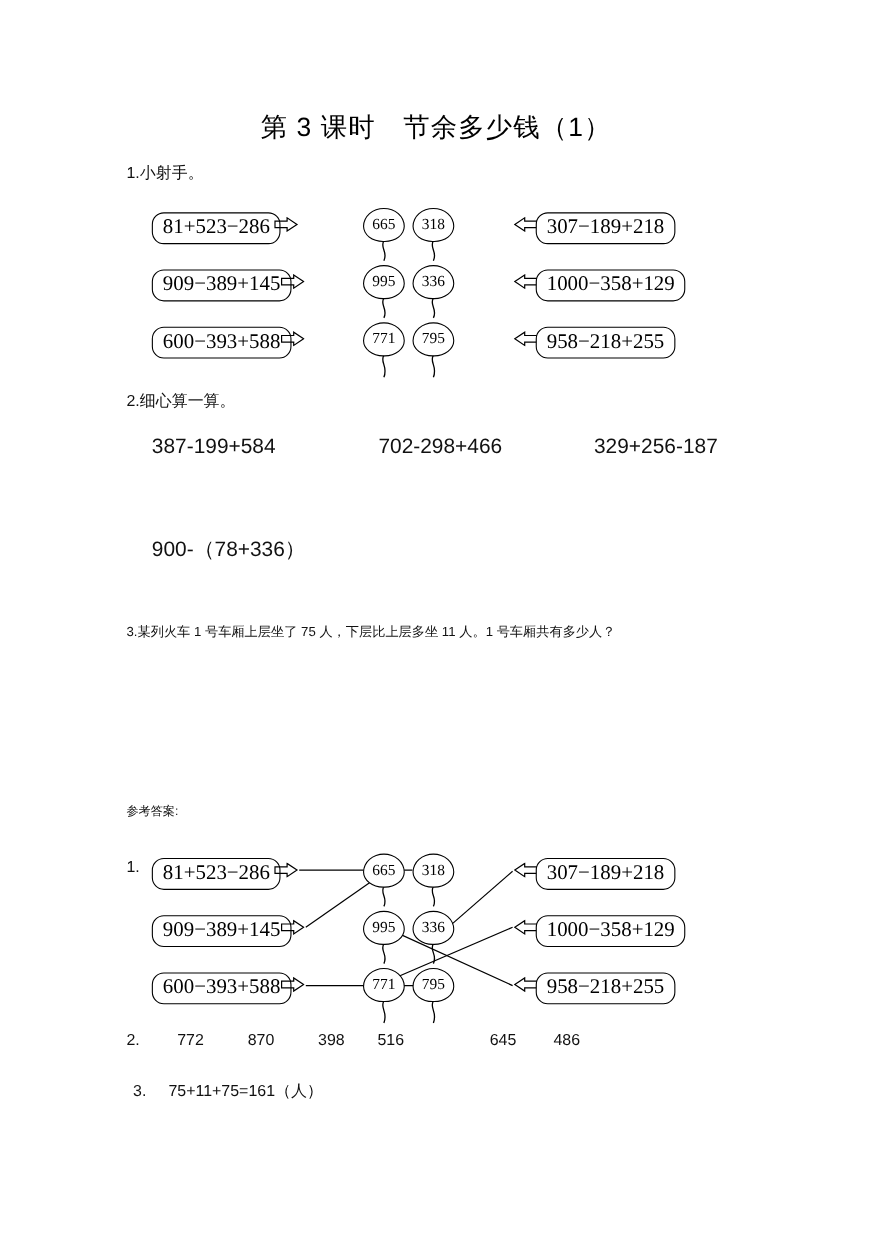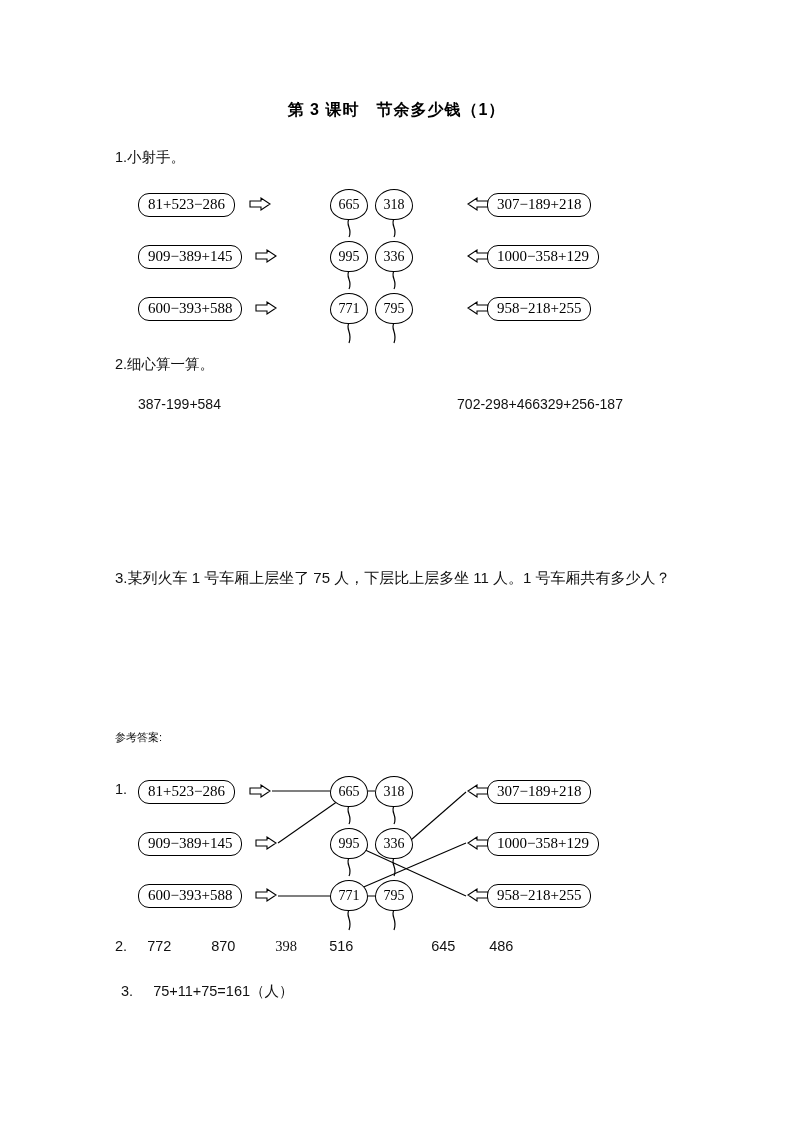--- a/index.html
+++ b/index.html
@@ -20,22 +20,22 @@
     inset: 0;
   }
 
   
   .doc-title {
     position: absolute;
     left: 0;
     top: 100px;
     width: 793px;
     text-align: center;
-    font-size: 16px;
-    font-weight: bold;
+    font-size: 24px;
+    font-weight: normal;
     letter-spacing: 1px;
     color: #000;
   }
 
   
   .q-head {
     position: absolute;
     left: 115px;
     font-size: 14.5px;
     color: #111;
@@ -52,21 +52,21 @@
   }
   #archery-main  { top: 185px; height: 145px; }
   #archery-ans   { top: 772px; height: 150px; }
 
   .expr-box {
     position: absolute;
     border: 1.3px solid #000;
     border-radius: 11px;
     padding: 2px 9px 3px 9px;
     font-family: "Liberation Serif", "DejaVu Serif", serif;
-    font-size: 15px;
+    font-size: 19px;
     line-height: 1.15;
     white-space: nowrap;
     background: #fff;
     color: #000;
   }
 
   
   .arrow-svg { position: absolute; }
 
   .balloon {
@@ -103,35 +103,35 @@
     position: absolute;
     left: 138px;
     top: 396px;
     width: 620px;
   }
   .calc-row {
     display: flex;
     height: 90px;
   }
   .calc-cell {
-    font-size: 14px;
+    font-size: 19px;
     color: #111;
     white-space: nowrap;
   }
   .calc-cell.c0 { width: 206px; }
-  .calc-cell.c1 { width: 196px; text-align: right; }
+  .calc-cell.c1 { width: 196px; }
   .calc-cell.c2 { width: 200px; }
 
   
   .word-problem {
     position: absolute;
     left: 115px;
     top: 560px;
     width: 572px;
-    font-size: 15px;
+    font-size: 12px;
     line-height: 2.35;
     color: #111;
   }
 
   
   .ans-head {
     position: absolute;
     left: 115px;
     top: 730px;
     font-size: 11px;
@@ -208,20 +208,21 @@
 
   <div class="q-head" id="q2-head">2.细心算一算。</div>
 
   <div class="calc-grid">
     <div class="calc-row">
       <div class="calc-cell c0">387-199+584</div>
       <div class="calc-cell c1">702-298+466</div>
       <div class="calc-cell c2">329+256-187</div>
     </div>
     <div class="calc-row">
+      <div class="calc-cell c2">900-（78+336）</div>
     </div>
   </div>
 
   <div class="word-problem">3.某列火车 1 号车厢上层坐了 75 人，下层比上层多坐 11 人。1 号车厢共有多少人？</div>
 
   <div class="ans-head">参考答案:</div>
   <div class="ans-num" id="ans1-num">1.</div>
 
   <div class="archery" id="archery-ans">
 
@@ -282,21 +283,21 @@
     </svg>
 
     <div class="expr-box" style="left:487px; top:8px;">307−189+218</div>
     <div class="expr-box" style="left:487px; top:60px;">1000−358+129</div>
     <div class="expr-box" style="left:487px; top:112px;">958−218+255</div>
   </div>
 
   <div class="ans-num" id="ans2-line">
     <span>2.</span>
     <span class="ans-values">
-      <span class="ans-val" style="margin-left:16px;">772</span><span class="ans-val">870</span><span class="ans-val" style="min-width:54px;font-family:Liberation Serif, serif;">398</span><span class="ans-val" style="min-width:62px;">516</span><span class="ans-val" style="min-width:58px;margin-left:40px;">645</span><span class="ans-val">486</span>
+      <span class="ans-val" style="margin-left:30px;">772</span><span class="ans-val">870</span><span class="ans-val" style="min-width:54px;">398</span><span class="ans-val" style="min-width:62px;">516</span><span class="ans-val" style="min-width:58px;margin-left:40px;">645</span><span class="ans-val">486</span>
     </span>
   </div>
 
   <div class="ans-num" id="ans3-line">
     <span>3.</span>
     <span style="margin-left:16px;">75+11+75=161（人）</span>
   </div>
 
 </div>
 

